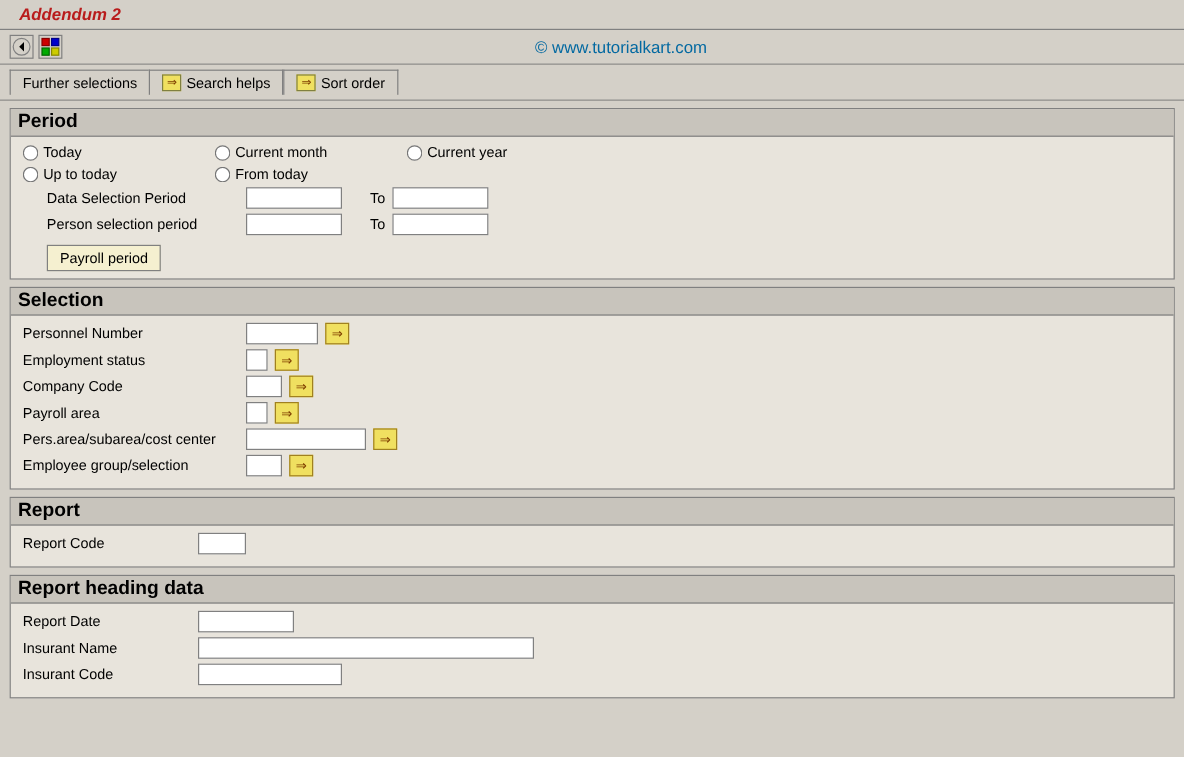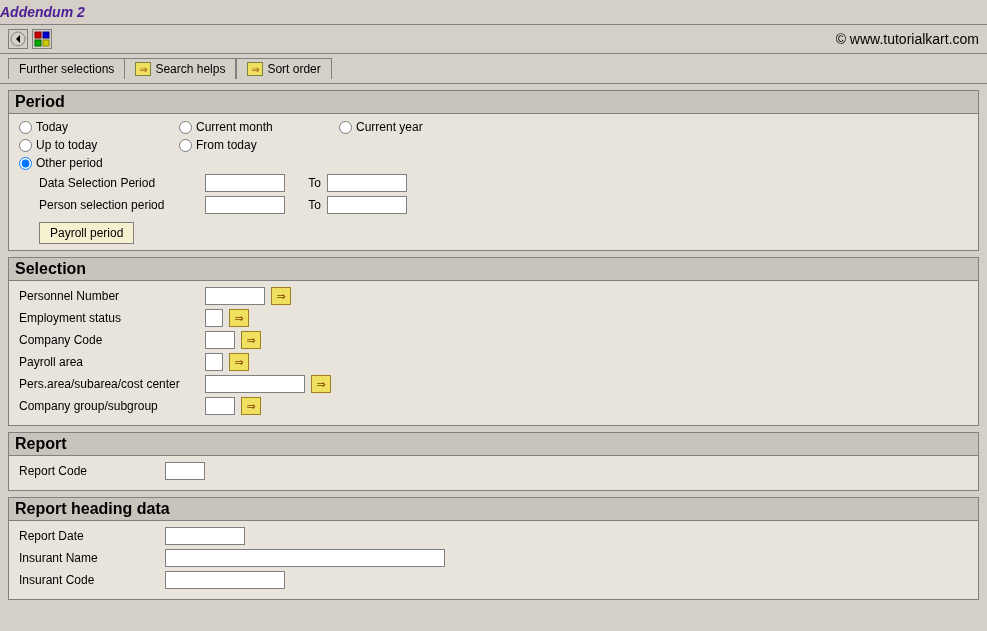--- a/index.html
+++ b/index.html
@@ -5,25 +5,25 @@
     * { box-sizing: border-box; margin: 0; padding: 0; }
     body {
       font-family: Arial, sans-serif;
       font-size: 12px;
       background: #d4d0c8;
       width: 987px;
       min-height: 631px;
     }
     .title-bar {
       background: #d4d0c8;
-      padding: 4px 0;
+      padding: 4px 16px;
       font-weight: bold;
       font-style: italic;
       font-size: 14px;
-      color: #4c1d95;
+      color: #b91c1c;
       border-bottom: 1px solid #808080;
     }
     .toolbar {
       background: #d4d0c8;
       padding: 4px 8px;
       display: flex;
       align-items: center;
       gap: 4px;
       border-bottom: 1px solid #808080;
     }
@@ -33,22 +33,22 @@
       background: #d4d0c8;
       border: 1px solid #808080;
       display: flex;
       align-items: center;
       justify-content: center;
       cursor: pointer;
       font-size: 10px;
     }
     .watermark {
       flex: 1;
-      text-align: right;
-      color: #000000;
+      text-align: center;
+      color: #0369a1;
       font-size: 14px;
     }
     .tab-bar {
       background: #d4d0c8;
       padding: 4px 8px;
       display: flex;
       gap: 0;
       border-bottom: 1px solid #808080;
     }
     .tab-btn {
@@ -232,26 +232,20 @@
         <label class="radio-label">
           <input type="radio" name="period" value="up_to_today" style="">
           <span>Up to today</span>
         </label>
         <label class="radio-label">
           <input type="radio" name="period" value="from_today" style="">
           <span>From today</span>
         </label>
       </div>
 
-      <div class="period-row">
-        <label class="radio-label">
-          <input type="radio" name="period" value="other_period" checked="" style="">
-          <span>Other period</span>
-        </label>
-      </div>
 
       <div class="field-row" style="margin-left:20px;">
         <span class="field-label">Data Selection Period</span>
         <input type="text" style="width: 80px;">
         <span class="to-label">To</span>
         <input type="text" style="width: 80px;">
       </div>
 
       <div class="field-row" style="margin-left:20px;">
         <span class="field-label">Person selection period</span>
@@ -294,21 +288,21 @@
         <div class="arrow-btn">⇒</div>
       </div>
 
       <div class="selection-row">
         <span class="sel-label">Pers.area/subarea/cost center</span>
         <input type="text" style="width: 100px;">
         <div class="arrow-btn">⇒</div>
       </div>
 
       <div class="selection-row">
-        <span class="sel-label">Company group/subgroup</span>
+        <span class="sel-label">Employee group/selection</span>
         <input type="text" style="width: 30px;">
         <div class="arrow-btn">⇒</div>
       </div>
 
     </div>
   </div>
 
   <div class="section">
     <div class="section-header">Report</div>
     <div class="section-body">

